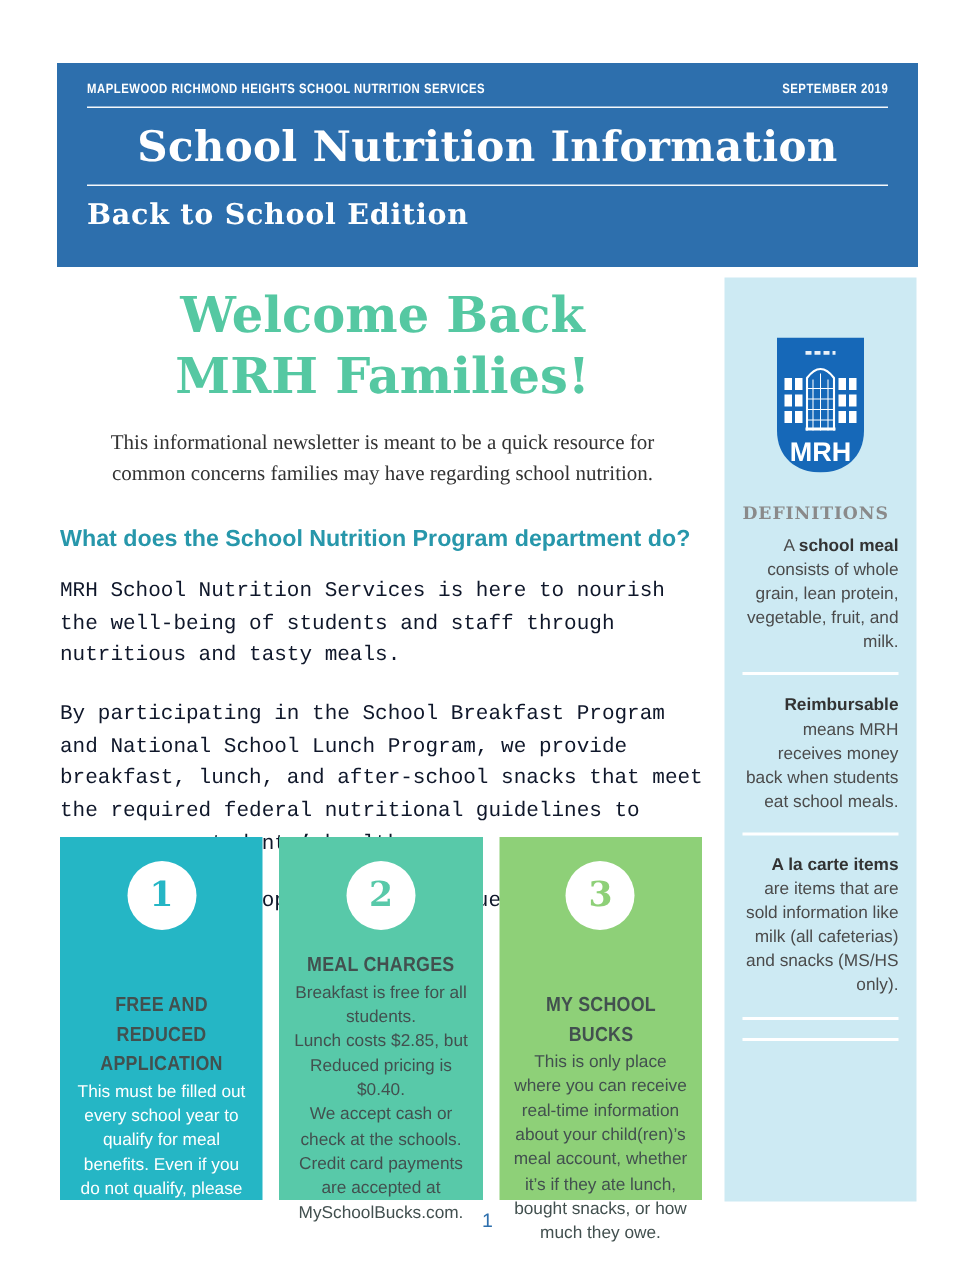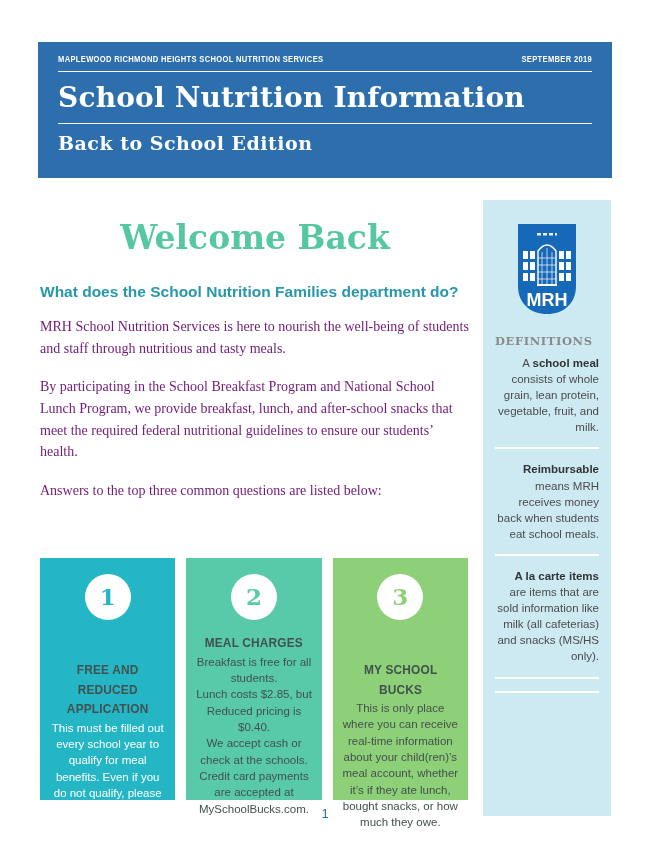--- a/index.html
+++ b/index.html
@@ -20,58 +20,57 @@
     padding: 12px 20px 0 20px;
   }
   .mast-row {
     display: flex; justify-content: space-between; align-items: baseline;
     font-size: 9px; font-weight: bold; letter-spacing: 0.4px;
   }
   .mast-org { display: inline-block; transform: scaleX(0.84); transform-origin: left center; white-space: nowrap; }
   .mast-date { display: inline-block; transform: scaleX(0.84); transform-origin: right center; white-space: nowrap; }
   .mast-rule { height: 1px; background: rgba(255,255,255,0.95); margin-top: 7px; }
   .mast-title {
-    text-align: left;
+    text-align: center;
     font-family: "DejaVu Serif", serif;
     font-weight: bold; font-size: 28px;
     margin-top: 9px; white-space: nowrap; letter-spacing: 0.2px;
   }
   .mast-rule2 { height: 1px; background: rgba(255,255,255,0.95); margin-top: 9px; }
   .mast-subtitle {
     font-family: "DejaVu Serif", serif;
     font-weight: bold; font-size: 19px;
     margin-top: 8px; letter-spacing: 0.5px;
   }
 
   
   .main-col {
     position: absolute; left: 40px; top: 190px; width: 430px;
   }
   .welcome {
     text-align: center;
     font-family: "DejaVu Serif", serif;
     font-weight: bold; font-size: 33px; line-height: 1.24;
     color: #55c8a2;
-    margin-top: 28px;
   }
   .intro {
     margin-top: 13px; padding: 0 14px;
     text-align: center;
     font-family: "Liberation Serif", serif;
     font-size: 14px; line-height: 1.5; color: #333;
   }
   .section-heading {
     margin-top: 24px;
     font-family: "Liberation Sans", sans-serif;
     font-weight: bold; font-size: 15.5px; color: #2797ab;
   }
   .para {
     margin-top: 15px;
-    font-family: Liberation Serif, serif;
-    font-size: 14px; line-height: 1.55; color: #701a75;
+    font-family: Liberation Mono, monospace;
+    font-size: 14px; line-height: 1.55; color: #0f172a;
   }
   .para + .para { margin-top: 17px; }
 
   
   .cards {
     position: absolute; left: 40px; top: 558px;
     width: 428px; height: 242px;
     display: flex; gap: 11px;
   }
   .card {
@@ -97,24 +96,24 @@
   .card-body {
     margin-top: 1px;
     font-size: 11.5px; line-height: 1.42;
     white-space: pre-line;
     color: #42504f;
   }
   .card-1 .card-body { color: #ffffff; }
 
   
   .sidebar {
-    position: absolute; left: 483px; top: 200px;
+    position: absolute; left: 483px; top: 185px;
     width: 128px; height: 616px;
     background: #cdeaf3;
-    padding: 12px 12px 0 12px;
+    padding: 28px 12px 0 12px;
   }
   .logo {
     width: 58px; height: 90px; margin: 12px auto 20px auto; display: block;
   }
   .defs-heading {
     font-family: "DejaVu Serif", serif;
     font-weight: bold; font-size: 11.5px;
     color: #8a8a8a; letter-spacing: 0.6px;
   }
   .definition {
@@ -143,22 +142,24 @@
   </div>
   <div class="mast-rule"></div>
   <div class="mast-title">School Nutrition Information</div>
   <div class="mast-rule2"></div>
   <div class="mast-subtitle">Back to School Edition</div>
 </div>
 
 <div class="main-col">
   <div class="welcome">
     <div>Welcome Back</div>
-  </div>
-  <div class="section-heading">What does the School Nutrition Families department do?</div>
+    <div>MRH Families!</div>
+  </div>
+  <div class="intro">This informational newsletter is meant to be a quick resource for common concerns families may have regarding school nutrition.</div>
+  <div class="section-heading">What does the School Nutrition Program department do?</div>
   <div class="para">MRH School Nutrition Services is here to nourish the well-being of students and staff through nutritious and tasty meals.</div>
   <div class="para">By participating in the School Breakfast Program and National School Lunch Program, we provide breakfast, lunch, and after-school snacks that meet the required federal nutritional guidelines to ensure our students’ health.</div>
   <div class="para">Answers to the top three common questions are listed below:</div>
 </div>
 
 <div class="cards">
 
   <div class="card card-1" style="background-color: rgb(37, 182, 197);">
     <div class="circle" style="color: rgb(37, 182, 197);">1</div>
     <div class="card-title underlined"><span>FREE AND REDUCED APPLICATION</span></div>

